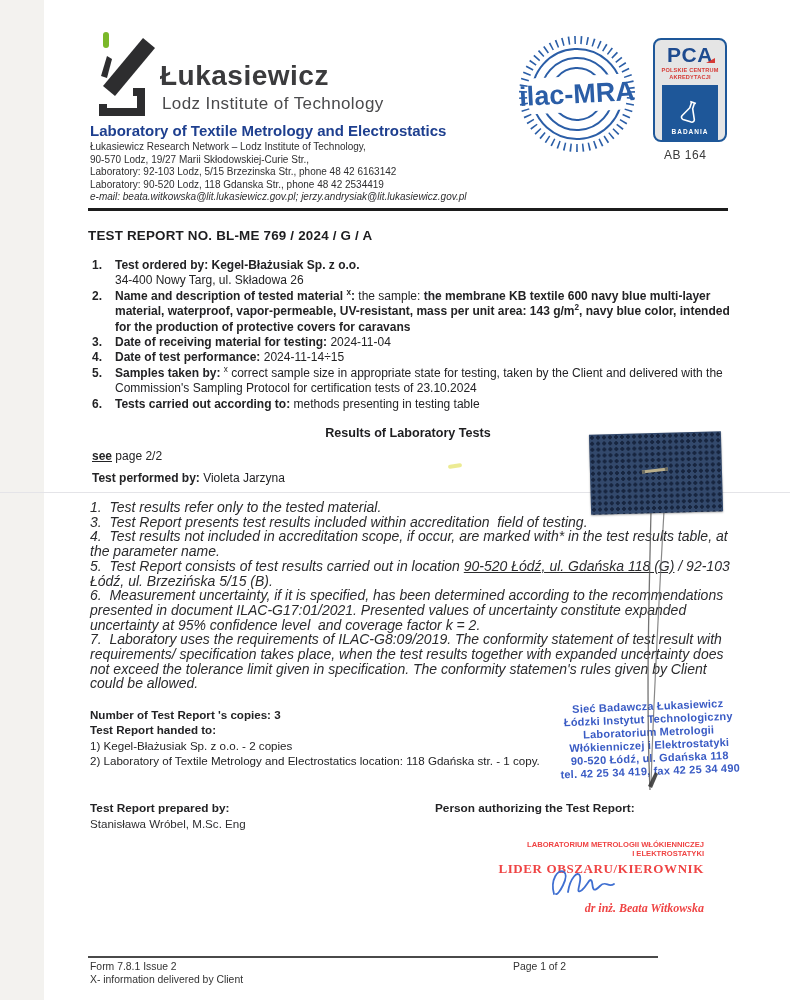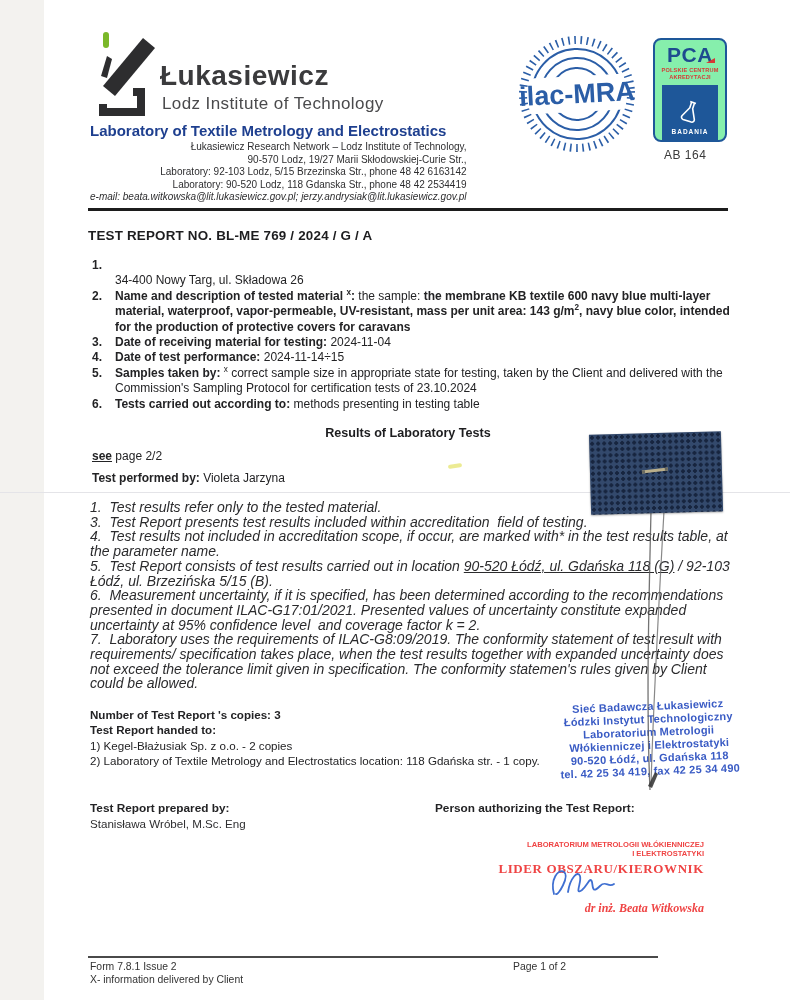--- a/index.html
+++ b/index.html
@@ -9,27 +9,27 @@
     font-family:"Liberation Sans", sans-serif;
     color:#2a2a2a;
     -webkit-font-smoothing:antialiased;
   }
   .abs{position:absolute;}
   .scan-edge{left:0;top:0;width:44px;height:1000px;background:#f3f2ef;}
   
   .brand-name{left:160px;top:60px;font-size:28px;font-weight:bold;color:#3b3b3d;letter-spacing:.5px;}
   .brand-sub{left:162px;top:94px;font-size:17px;color:#4a4a4c;letter-spacing:.4px;}
   .lab-name{left:90px;top:122px;font-size:15px;font-weight:bold;color:#1e3f8f;}
-  .addr{left:90px;top:141px;font-size:10px;line-height:12.6px;color:#2e2e30;text-align:right;}
+  .addr{left:90px;top:141px;font-size:10px;line-height:12.6px;color:#2e2e30;}
   .addr .email{font-style:italic;}
   .rule-header{left:88px;top:208px;width:640px;height:2.5px;background:#1c1c1c;}
   
   .ilac{left:514px;top:36px;}
   .pca-badge{left:653px;top:38px;width:74px;height:104px;border:2px solid #1e5799;border-radius:8px;
-    background:#86efac;display:flex;flex-direction:column;align-items:center;padding-top:4px;box-sizing:border-box;}
+    background:#e5e5e5;display:flex;flex-direction:column;align-items:center;padding-top:4px;box-sizing:border-box;}
   .pca-abbr{font-size:21px;font-weight:bold;color:#1e4b8f;letter-spacing:.5px;line-height:21px;position:relative;}
   .pca-abbr .red-acc{position:absolute;right:-2px;bottom:2px;width:0;height:0;
     border-left:9px solid transparent;border-bottom:5px solid #d63a35;}
   .pca-name{font-size:5.6px;font-weight:bold;color:#d63a35;text-align:center;line-height:7px;margin-top:2px;letter-spacing:.2px;}
   .pca-box{margin-top:4px;width:56px;height:56px;background:#1e5799;display:flex;flex-direction:column;align-items:center;justify-content:flex-end;}
   .pca-box svg{margin-bottom:3px;}
   .pca-badania{font-size:6.5px;font-weight:bold;color:#fff;letter-spacing:1px;margin-bottom:5px;}
   .pca-ab{left:664px;top:148px;font-size:12px;color:#3a3a3a;letter-spacing:.5px;}
   
   .report-title{left:88px;top:228px;width:640px;text-align:left;font-size:13.4px;font-weight:bold;color:#1d1d1f;letter-spacing:.2px;}
@@ -147,21 +147,21 @@
 </div>
 <div class="abs pca-ab">AB 164</div>
 
 <div class="abs rule-header"></div>
 
 <div class="abs report-title">TEST REPORT NO.  BL-ME 769 / 2024 / G / A</div>
 
 <div class="abs items">
   <div class="li">
     <span class="num">1.</span>
-    <div class="itext"><span>
+    <div class="itext"><span style="font-weight: bold;">Test ordered by: Kegel-Błażusiak Sp. z o.o.</span><span>
 34-400 Nowy Targ, ul. Składowa 26</span></div>
   </div>
   <div class="li">
     <span class="num">2.</span>
     <div class="itext"><span style="font-weight: bold;">Name and description of tested material </span><sup style="font-weight: bold;">x</sup><span style="font-weight: bold;">: </span><span>the sample: </span><span style="font-weight: bold;">the membrane KB textile 600 navy blue multi-layer material, waterproof, vapor-permeable, UV-resistant, mass per unit area: 143 g/m</span><sup style="font-weight: bold;">2</sup><span style="font-weight: bold;">, navy blue color, intended for the production of protective covers for caravans</span></div>
   </div>
   <div class="li">
     <span class="num">3.</span>
     <div class="itext"><span style="font-weight: bold;">Date of receiving material for testing:</span><span> 2024-11-04</span></div>
   </div>

